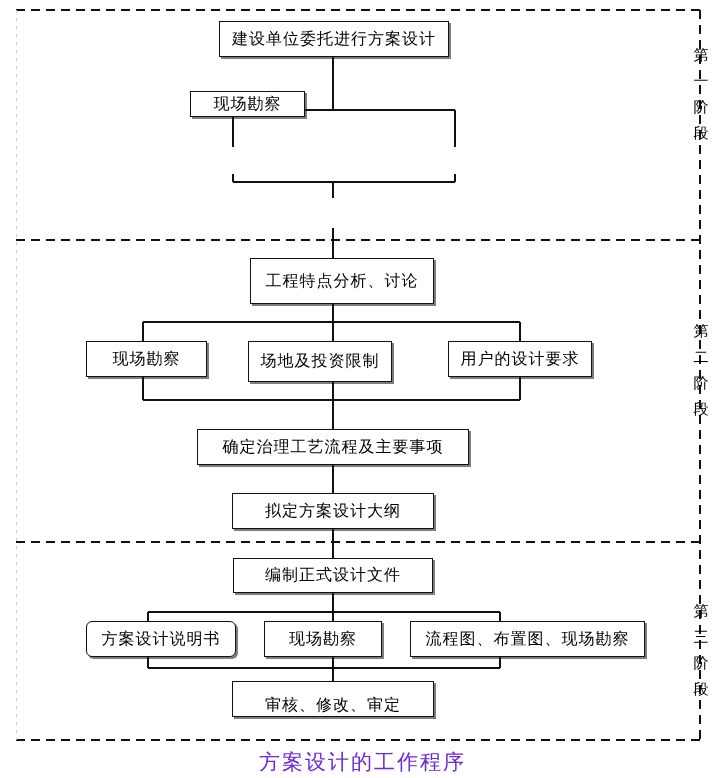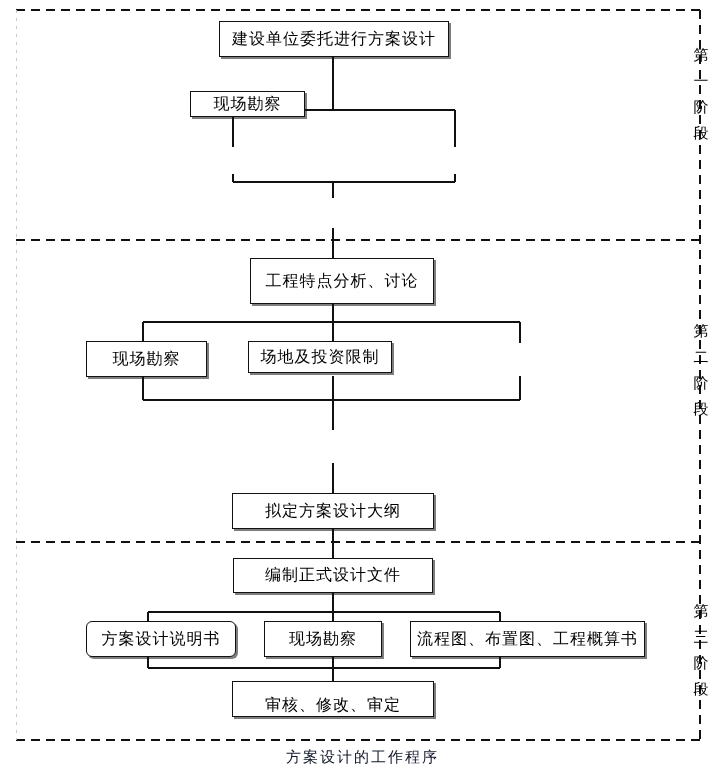--- a/index.html
+++ b/index.html
@@ -51,23 +51,23 @@
   }
   .stage-label span {
     display: block;
   }
   .caption {
     position: absolute;
     left: 0;
     top: 748px;
     width: 725px;
     text-align: center;
-    font-size: 15px;
+    font-size: 21px;
     letter-spacing: 2px;
-    color: #0f172a;
+    color: #6d28d9;
     z-index: 5;
   }
 </style>
 </head>
 <body>
 
 <div id="canvas">
 
   <svg class="flow" viewBox="0 0 725 778">
     <g stroke="#111111" stroke-width="1.6" fill="none" shape-rendering="crispEdges">
@@ -134,44 +134,50 @@
 
 
   <div class="nodebox" style="left:250px; top:258px; width:184px; height:46px;">
     <span>工程特点分析、讨论</span>
   </div>
 
   <div class="nodebox" style="left:86px; top:341px; width:121px; height:36px;">
     <span>现场勘察</span>
   </div>
 
-  <div class="nodebox" style="left:248px; top:341px; width:144px; height:32px;">
+  <div class="nodebox" style="left:248px; top:341px; width:144px; height:41px;">
     <span>场地及投资限制</span>
   </div>
 
-
+  <div class="nodebox" style="left:448px; top:341px; width:144px; height:36px;">
+    <span>用户的设计要求</span>
+  </div>
+
+  <div class="nodebox" style="left:197px; top:429px; width:272px; height:36px;">
+    <span>确定治理工艺流程及主要事项</span>
+  </div>
 
   <div class="nodebox" style="left:232px; top:493px; width:202px; height:36px;">
     <span>拟定方案设计大纲</span>
   </div>
 
   <div class="nodebox" style="left:233px; top:558px; width:200px; height:35px;">
     <span>编制正式设计文件</span>
   </div>
 
   <div class="nodebox" style="left:86px; top:621px; width:150px; height:36px;border-radius:6px;">
     <span>方案设计说明书</span>
   </div>
 
   <div class="nodebox" style="left:264px; top:621px; width:118px; height:36px;">
     <span>现场勘察</span>
   </div>
 
   <div class="nodebox" style="left:410px; top:621px; width:235px; height:36px;">
-    <span>流程图、布置图、工程概算书</span>
+    <span>流程图、布置图、现场勘察</span>
   </div>
 
   <div class="nodebox" style="left:232px; top:681px; width:202px; height:36px;align-items:flex-end;">
     <span>审核、修改、审定</span>
   </div>
 
   <div class="stage-label" style="left:688px; top:42px;">
     <span>第</span>
     <span>一</span>
     <span>阶</span>

